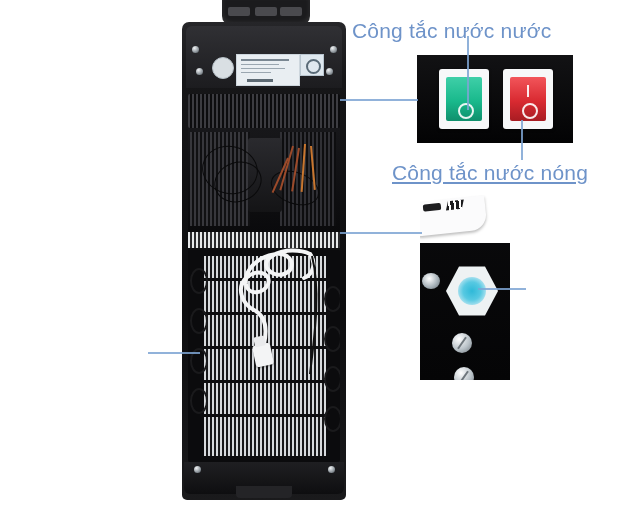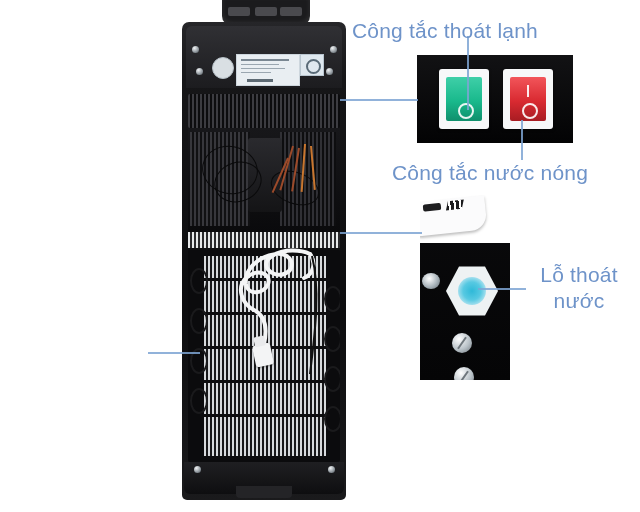--- a/index.html
+++ b/index.html
@@ -253,21 +253,19 @@
   <div class="lead-h" style="left:340px;top:99px;width:78px"></div>
   <div class="lead-v" style="left:467px;top:36px;height:74px"></div>
 
   <div class="lead-v" style="left:521px;top:120px;height:40px"></div>
 
   <div class="lead-h" style="left:340px;top:232px;width:82px"></div>
   <div class="lead-h" style="left:478px;top:288px;width:48px"></div>
 
   <div class="lead-h" style="left:148px;top:352px;width:52px"></div>
 
-  <div class="anno" style="left:352px;top:18px;">Công tắc thoát lạnh</div>
-
-  <div class="anno" style="left:392px;top:160px;">Công tắc nước nóng</div>
-
-  <div class="anno ctr" style="left:524px;top:262px;width:110px;">Lỗ thoát
-nước</div>
+  <div class="anno" style="left:352px;top:18px;">Công tắc nước nước</div>
+
+  <div class="anno" style="left:392px;top:160px;text-decoration:underline;">Công tắc nước nóng</div>
+
 
 
 </div>
 
 </body></html>

